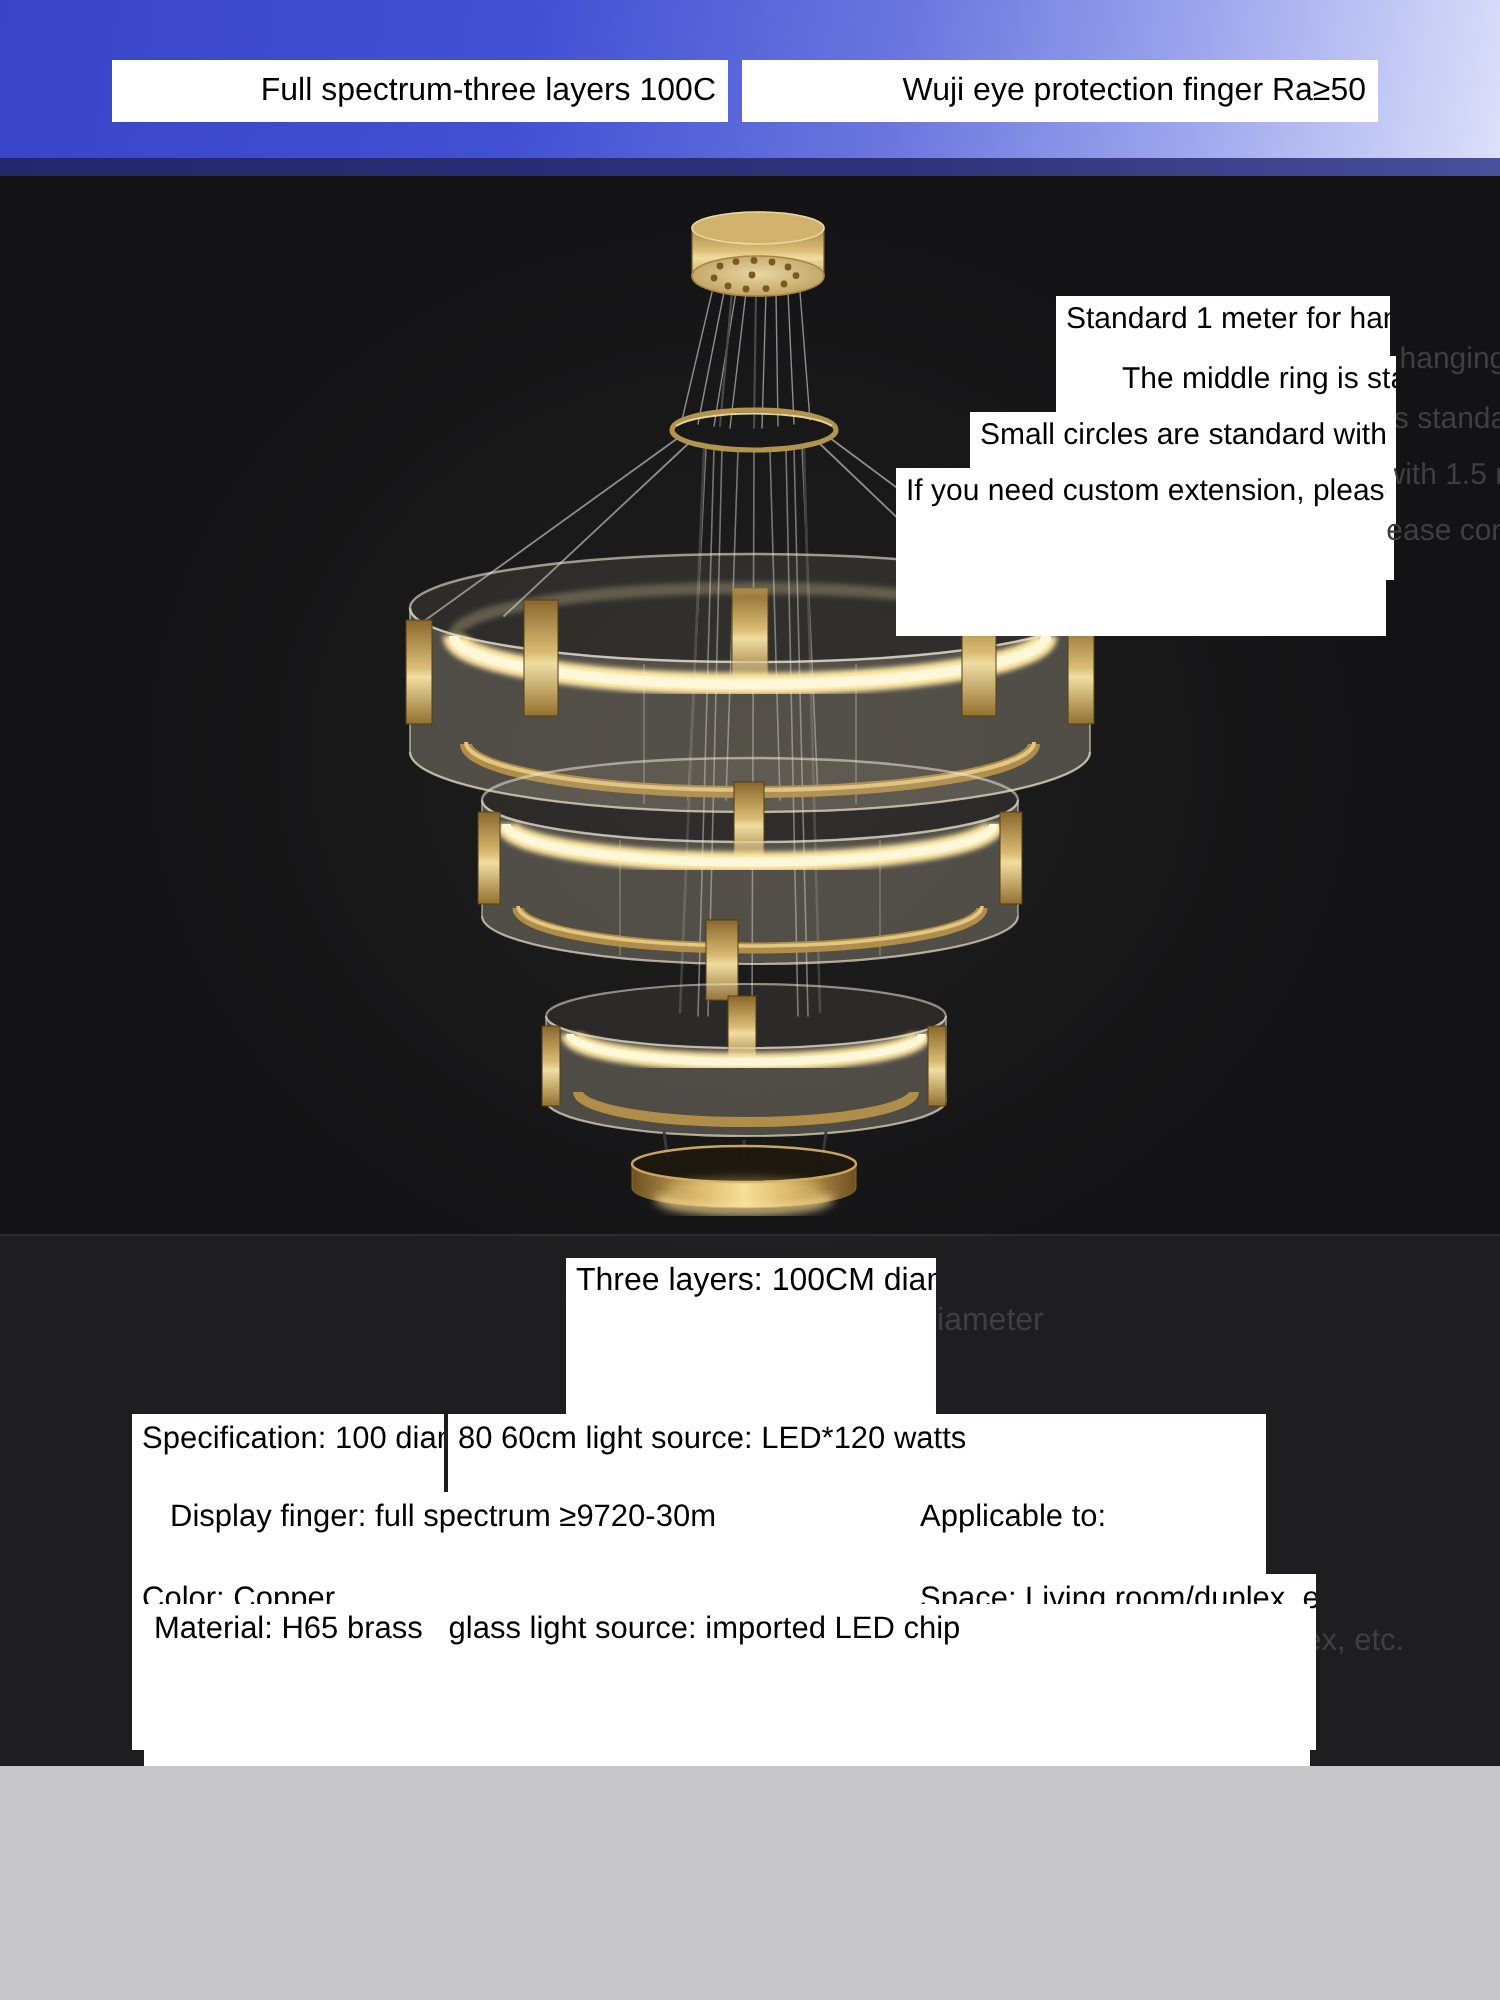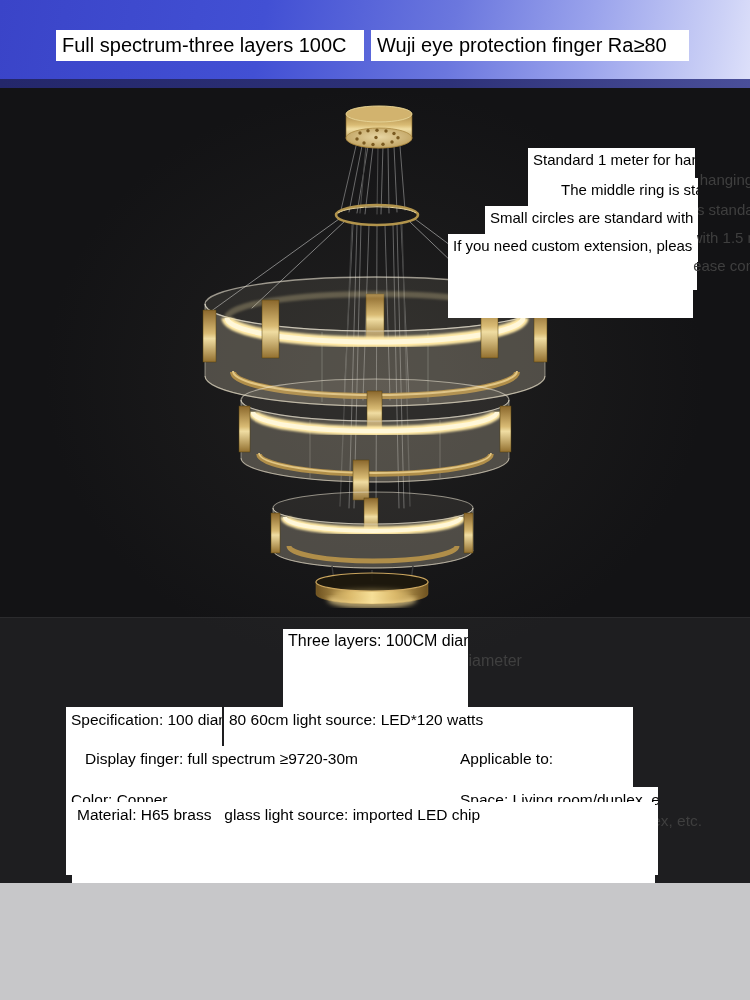--- a/index.html
+++ b/index.html
@@ -12,22 +12,22 @@
   .hdr{
     position:absolute;left:0;top:0;width:750px;height:79px;
     background:linear-gradient(100deg,#3a44c8 0%,#4250d4 35%,#6b77de 60%,#9aa3ec 78%,#ccd1f6 95%,#dde0fa 100%);
   }
   .hdr-strip{
     position:absolute;left:0;top:79px;width:750px;height:9px;
     background:linear-gradient(90deg,#24276b,#2e3279 60%,#4a4f9a 100%);
   }
   .hdr-box{
     position:absolute;top:30px;height:31px;background:#fff;color:#000;
-    font-size:20px;line-height:31px;padding:0 6px;box-sizing:border-box;
-    white-space:pre;overflow:hidden;
+    font-size:16px;line-height:31px;padding:0 6px;box-sizing:border-box;
+    white-space:pre;overflow:hidden;text-align:right;
   }
   
   .stage-top{position:absolute;left:0;top:88px;width:750px;height:529px;background:#131315;}
   .stage-bottom{position:absolute;left:0;top:617px;width:750px;height:266px;background:#1e1e20;border-top:1px solid rgba(255,255,255,0.06);box-sizing:border-box;}
   .chandelier-svg{position:absolute;left:0;top:88px;width:750px;height:795px;}
   
   .lbl{position:absolute;font-size:15px;line-height:20px;white-space:pre;}
   .lbl .ghost{display:inline-block;padding:2px 5px;color:#3f3f3f;white-space:pre;}
   .lbl .boxed{
     position:absolute;left:0;top:0;bottom:0;overflow:hidden;background:#fff;color:#000;
@@ -37,21 +37,21 @@
   
   .ftr{position:absolute;left:0;top:883px;width:750px;height:117px;background:#c7c7c9;}
 </style>
 </head>
 <body>
 
 <div class="page">
 
   <div class="hdr">
     <div class="hdr-box" style="left:56px;width:308px">Full spectrum-three layers 100C</div>
-    <div class="hdr-box" style="left:371px;width:318px">Wuji eye protection finger Ra≥80</div>
+    <div class="hdr-box" style="left:371px;width:318px">Wuji eye protection finger Ra≥50</div>
   </div>
   <div class="hdr-strip"></div>
 
   <div class="stage-top"></div>
   <div class="stage-bottom"></div>
 
   <svg class="chandelier-svg" viewBox="0 0 750 795">
     <defs>
       <linearGradient id="goldV" x1="0" y1="0" x2="0" y2="1">
         <stop offset="0" stop-color="#8a672c"></stop>

